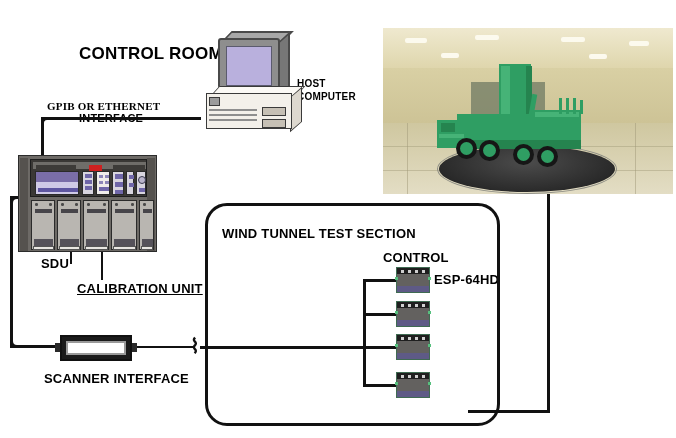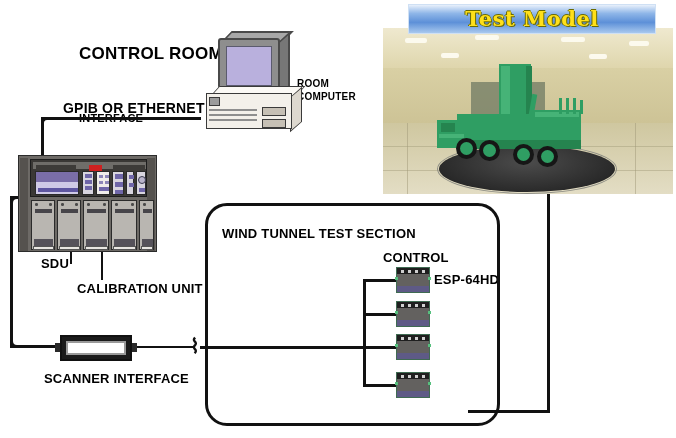--- a/index.html
+++ b/index.html
@@ -91,29 +91,29 @@
                text-shadow:1px 1px 0 #6a6a00,-1px 0 0 #6a6a00,0 -1px 0 #6a6a00;}
   .brk{position:absolute;font-size:20px;font-weight:bold;color:#111;font-family:"Liberation Serif",serif;}
 </style>
 </head>
 <body>
 
 <div id="stage">
 
   <div class="lbl" style="left:79px;top:44px;font-size:17px;">CONTROL ROOM</div>
 
-  <div class="lbl" style="left:297px;top:78px;font-size:10px;">ROOM</div>
+  <div class="lbl" style="left:297px;top:78px;font-size:10px;">HOST</div>
   <div class="lbl" style="left:297px;top:91px;font-size:10px;">COMPUTER</div>
 
-  <div class="lbl" style="left:63px;top:100px;font-size:14px;">GPIB OR ETHERNET</div>
+  <div class="lbl" style="left:47px;top:100px;font-size:11px;font-family:Liberation Serif, serif;">GPIB OR ETHERNET</div>
   <div class="lbl" style="left:79px;top:112px;font-size:11px;">INTERFACE</div>
 
   <div class="lbl" style="left:41px;top:256px;font-size:13px;">SDU</div>
 
-  <div class="lbl" style="left:77px;top:281px;font-size:13px;">CALIBRATION UNIT</div>
+  <div class="lbl" style="left:77px;top:281px;font-size:13px;text-decoration:underline;">CALIBRATION UNIT</div>
 
   <div class="lbl" style="left:44px;top:371px;font-size:13px;">SCANNER INTERFACE</div>
 
   <div class="lbl" style="left:222px;top:226px;font-size:13px;">WIND TUNNEL TEST SECTION</div>
 
   <div class="lbl" style="left:383px;top:250px;font-size:13px;">CONTROL</div>
 
   <div class="lbl" style="left:434px;top:272px;font-size:13px;">ESP-64HD</div>
 
   <div class="ln" style="left:41px;top:117px;width:160px;height:3px;"></div>
@@ -332,17 +332,14 @@
         <i></i>
       </div>
     <div class="wheel" style="left:130px;top:116px;">
         <i></i>
       </div>
     <div class="wheel" style="left:154px;top:118px;">
         <i></i>
       </div>
   </div>
 
-  <div id="banner">
-    <span>Test Model</span>
-  </div>
 
 </div>
 
 </body></html>

